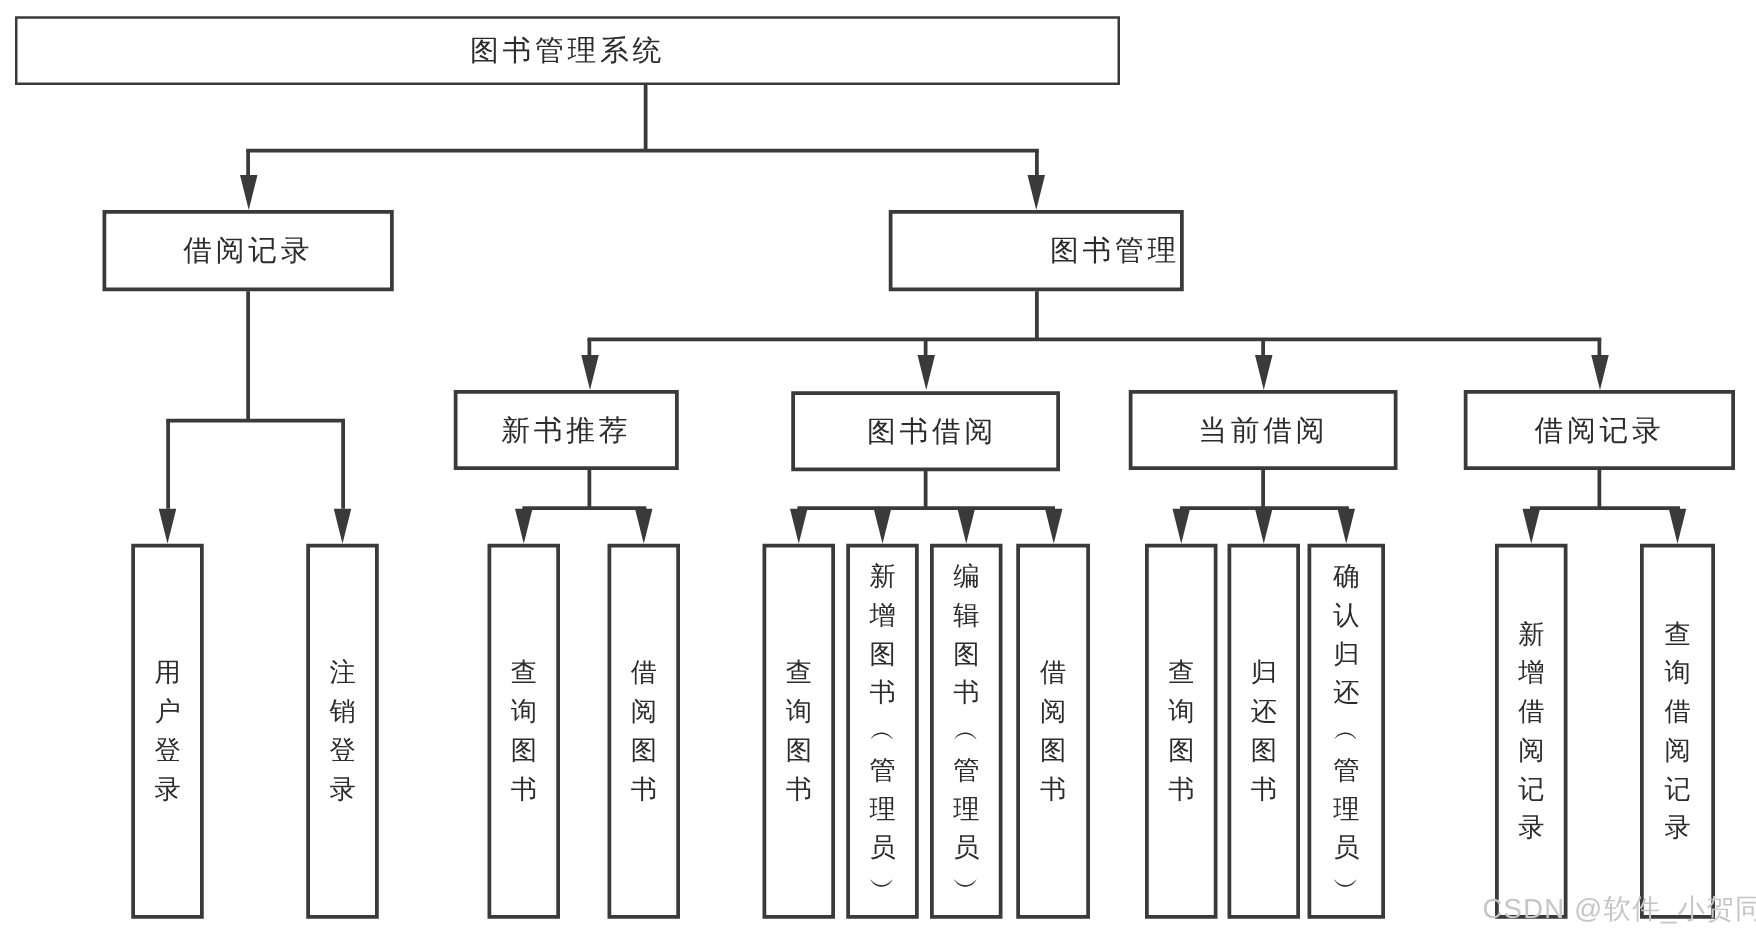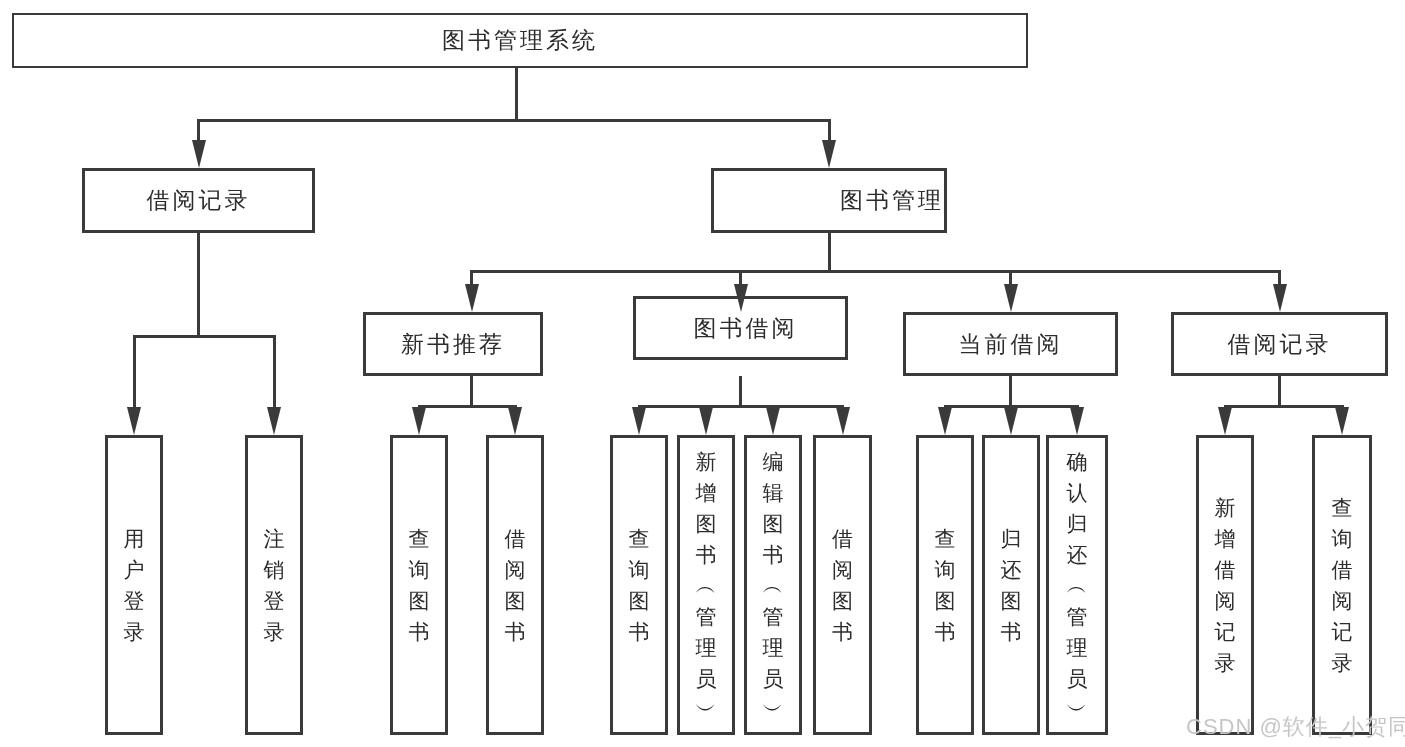--- a/index.html
+++ b/index.html
@@ -38,33 +38,33 @@
     position:absolute; left:1186px; top:712px;
     font-size:22px; letter-spacing:1px;
     color:#c6c6c6; white-space:nowrap; z-index:5;
   }
 </style>
 </head>
 <body>
 
 <div id="stage">
   <span class="watermark">CSDN @软件_小贺同学</span>
-<div class="node root" style="left: 12px; top: 13px; width: 1016px; height: 55px; text-align: center;">
+<div class="node root" style="left: 12px; top: 13px; width: 884px; height: 55px; text-align: center;">
       <span class="hlabel">图书管理系统</span>
     </div>
     <div class="node" style="left: 82px; top: 168px; width: 233px; height: 65px;">
       <span class="hlabel">借阅记录</span>
     </div>
     <div class="node" style="left: 711px; top: 168px; width: 236px; height: 65px; justify-content: flex-end;">
       <span class="hlabel">图书管理</span>
     </div>
     <div class="node" style="left: 363px; top: 312px; width: 180px; height: 64px;">
       <span class="hlabel">新书推荐</span>
     </div>
-    <div class="node" style="left: 633px; top: 296px; width: 215px; height: 64px; padding-left: 10px;">
+    <div class="node" style="left: 633px; top: 313px; width: 215px; height: 64px; padding-left: 10px;">
       <span class="hlabel">图书借阅</span>
     </div>
     <div class="node" style="left: 903px; top: 312px; width: 215px; height: 64px;">
       <span class="hlabel">当前借阅</span>
     </div>
     <div class="node" style="left: 1171px; top: 312px; width: 217px; height: 64px;">
       <span class="hlabel">借阅记录</span>
     </div>
     <div class="node" style="left: 105px; top: 435px; width: 58px; height: 300px;">
       <div class="vlabel">

